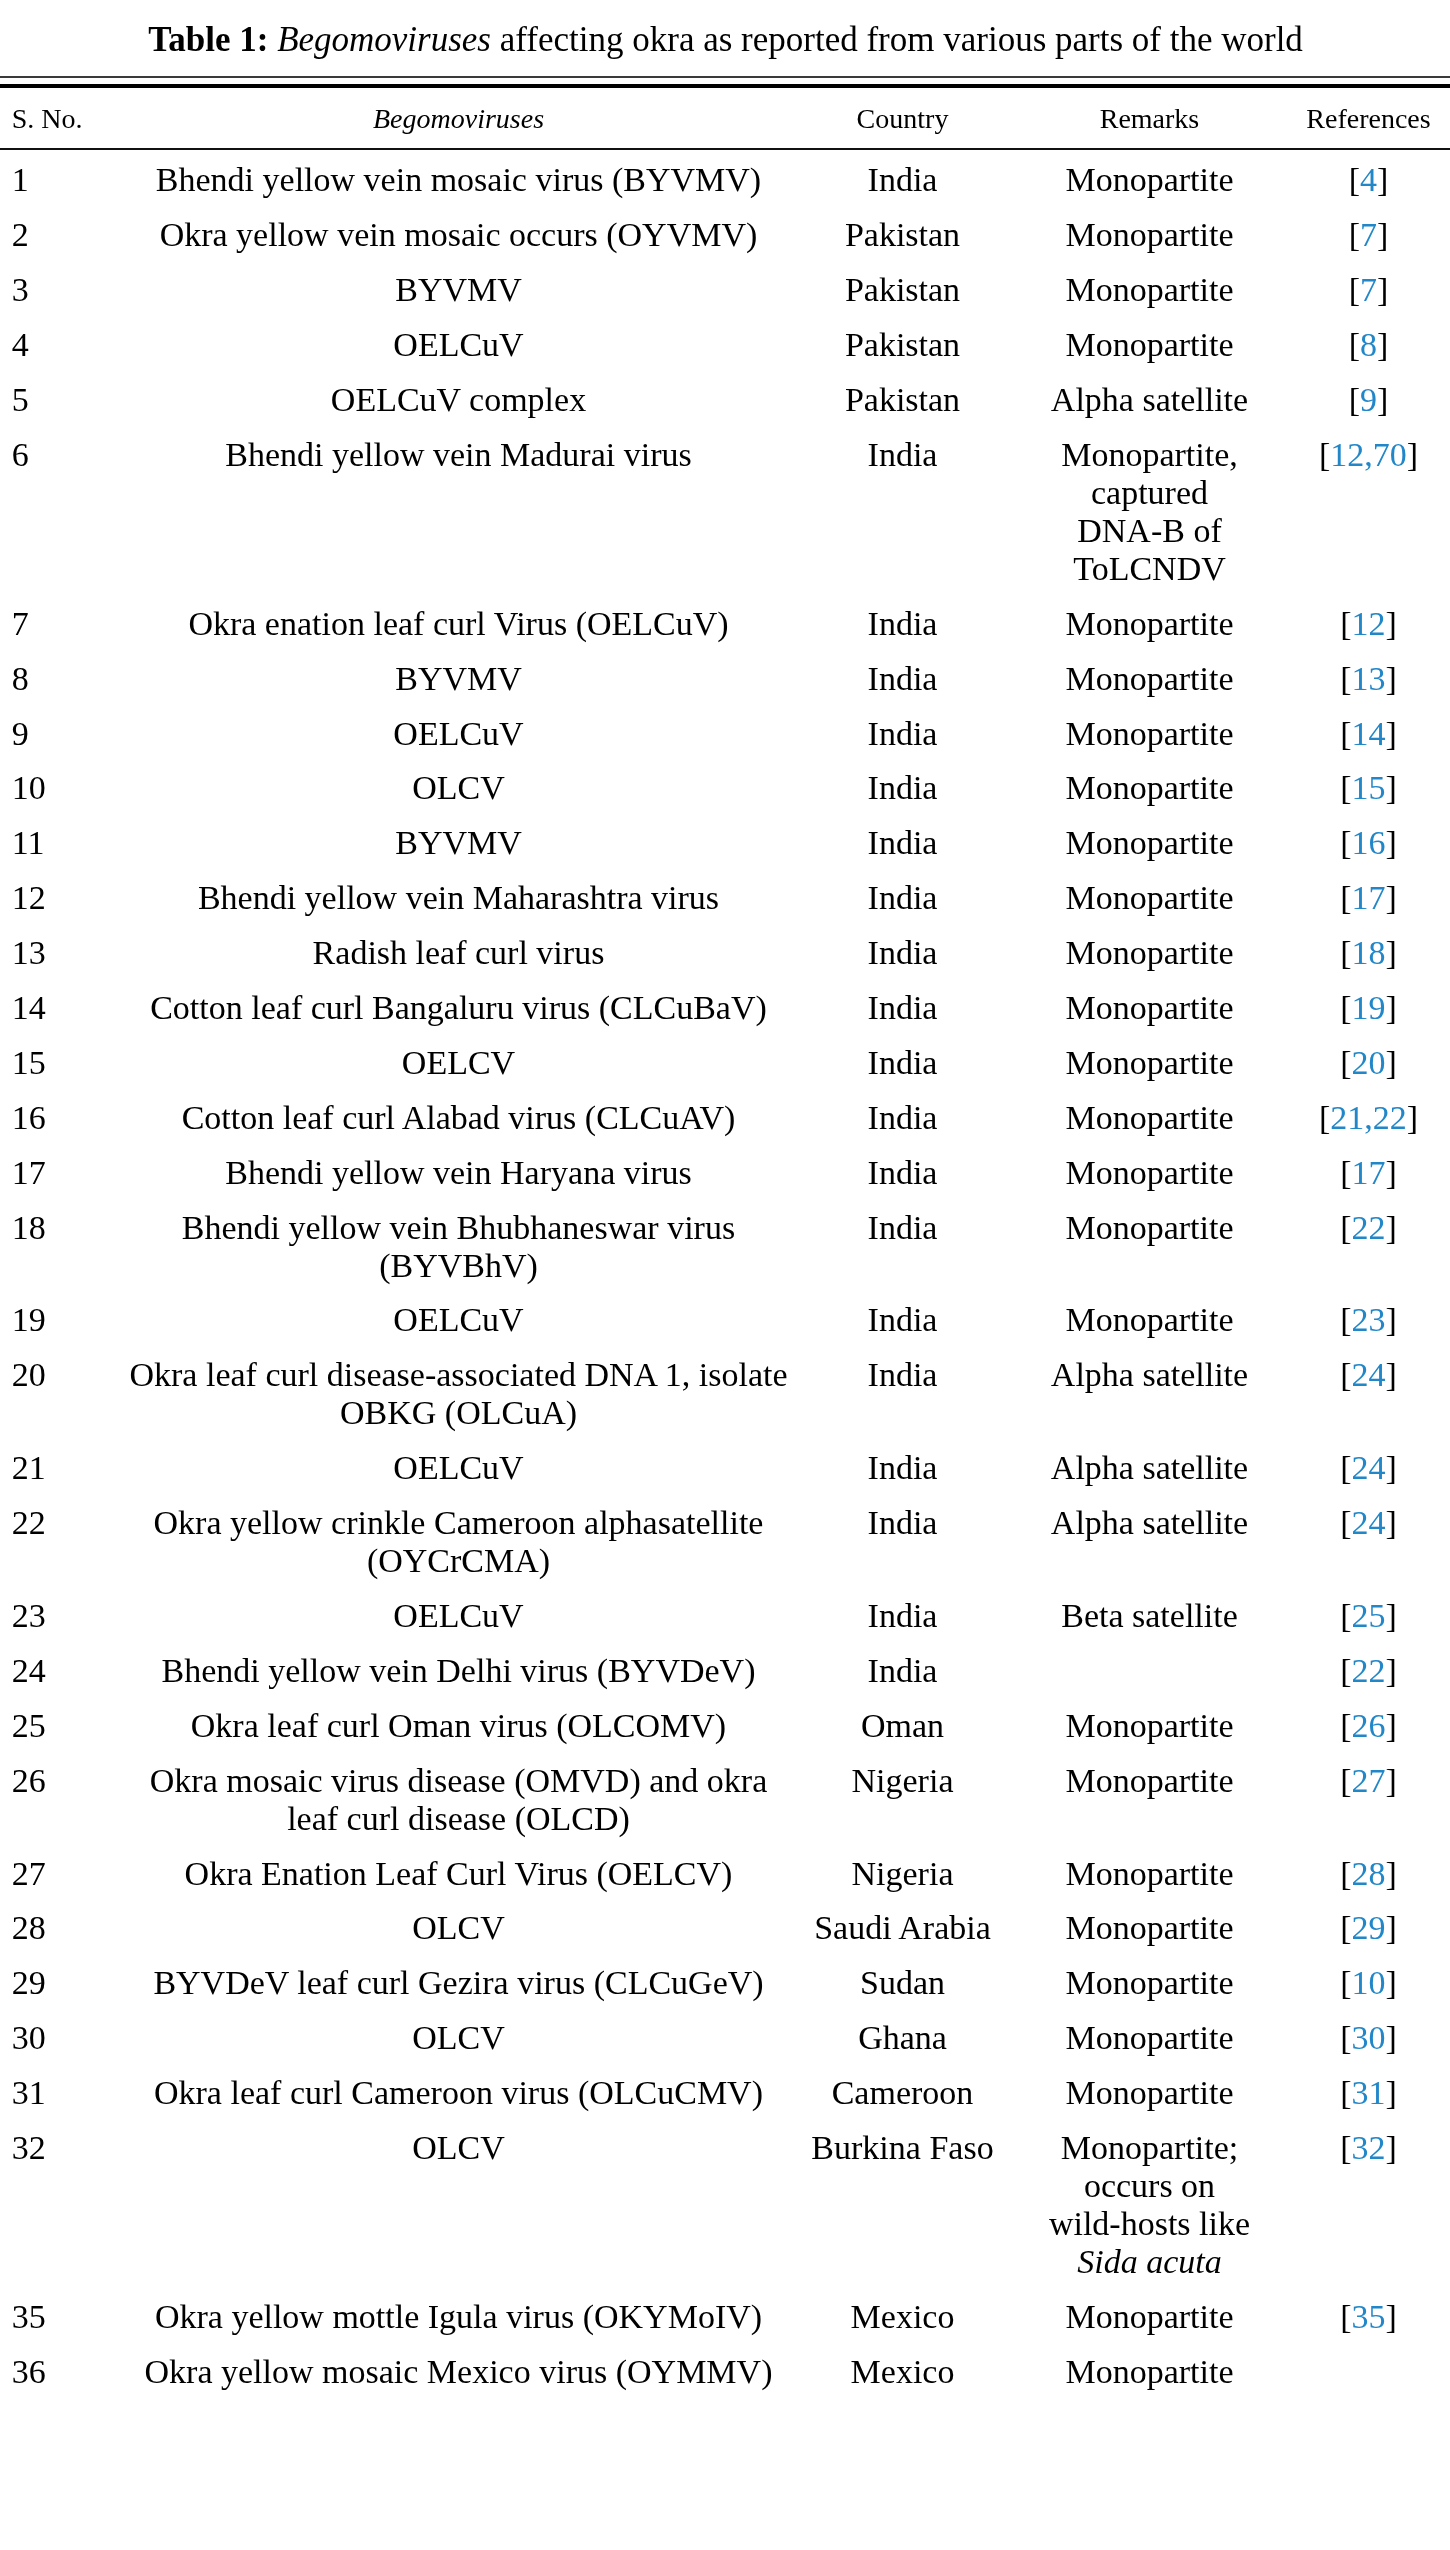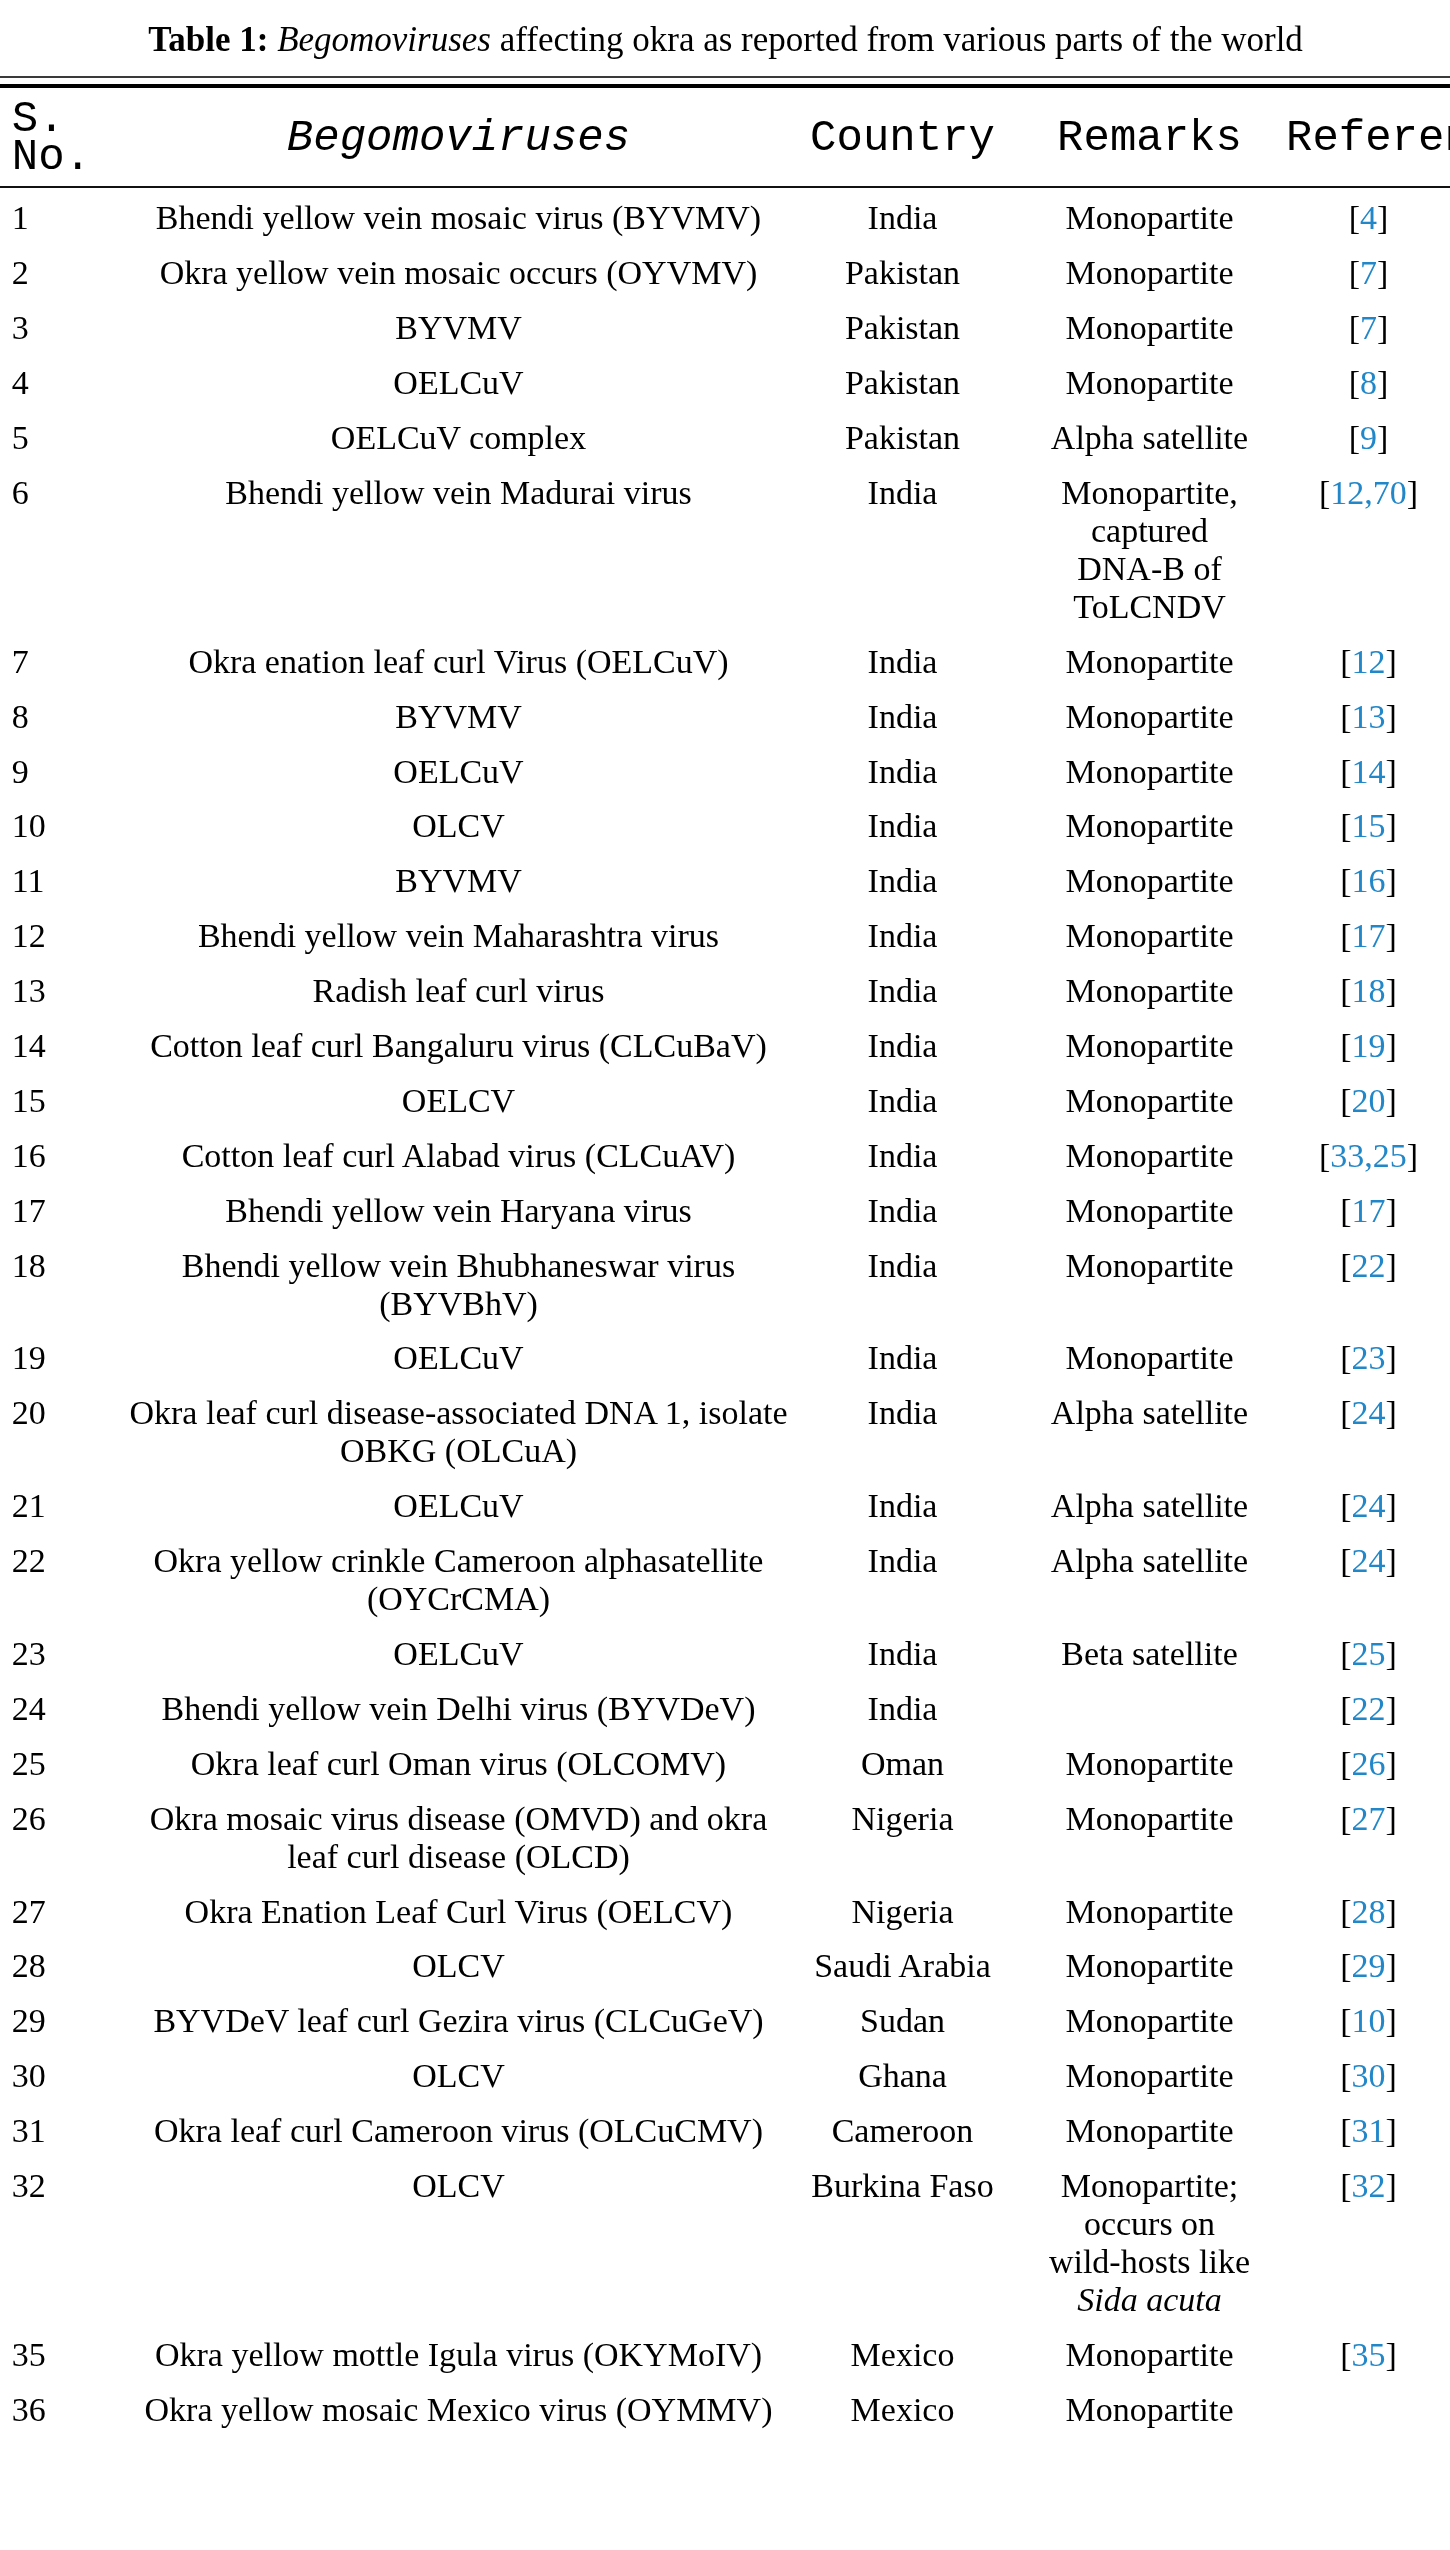--- a/index.html
+++ b/index.html
@@ -39,27 +39,26 @@
     font-size: 34px;
   }
   col.c-sno     { width: 125px; }
   col.c-virus   { width: 667px; }
   col.c-country { width: 221px; }
   col.c-remarks { width: 273px; }
   col.c-refs    { width: 165px; }
 
   thead th {
     font-weight: normal;
-    font-size: 44px;
+    font-size: 28px;
     line-height: 38px;
     text-align: center;
     vertical-align: middle;
     padding: 11.8px 0 10.3px 0;
     border-bottom: 2.9px solid #111111;
-    font-family: Liberation Mono, monospace;
   }
   thead th.h-sno { text-align: left; padding-left: 11.8px; }
   thead th.h-virus { font-style: italic; }
 
   tbody td {
     font-size: 34px;
     line-height: 38px;
     vertical-align: top;
     text-align: center;
     padding: 11px 0 5.9px 0;
@@ -223,21 +222,21 @@
     <td class="c-country">India</td>
     <td class="c-remarks">Monopartite</td>
     <td class="c-refs"><span class="ref-bracket">[</span><span class="ref-link" style="color: rgb(34, 135, 200);">20</span><span class="ref-bracket">]</span></td>
   </tr>
 
   <tr>
     <td class="c-sno">16</td>
     <td class="c-virus">Cotton leaf curl Alabad virus (CLCuAV)</td>
     <td class="c-country">India</td>
     <td class="c-remarks">Monopartite</td>
-    <td class="c-refs"><span class="ref-bracket">[</span><span class="ref-link" style="color: rgb(34, 135, 200);">33,25</span><span class="ref-bracket">]</span></td>
+    <td class="c-refs"><span class="ref-bracket">[</span><span class="ref-link" style="color: rgb(34, 135, 200);">21,22</span><span class="ref-bracket">]</span></td>
   </tr>
 
   <tr>
     <td class="c-sno">17</td>
     <td class="c-virus">Bhendi yellow vein Haryana virus</td>
     <td class="c-country">India</td>
     <td class="c-remarks">Monopartite</td>
     <td class="c-refs"><span class="ref-bracket">[</span><span class="ref-link" style="color: rgb(34, 135, 200);">17</span><span class="ref-bracket">]</span></td>
   </tr>
 

